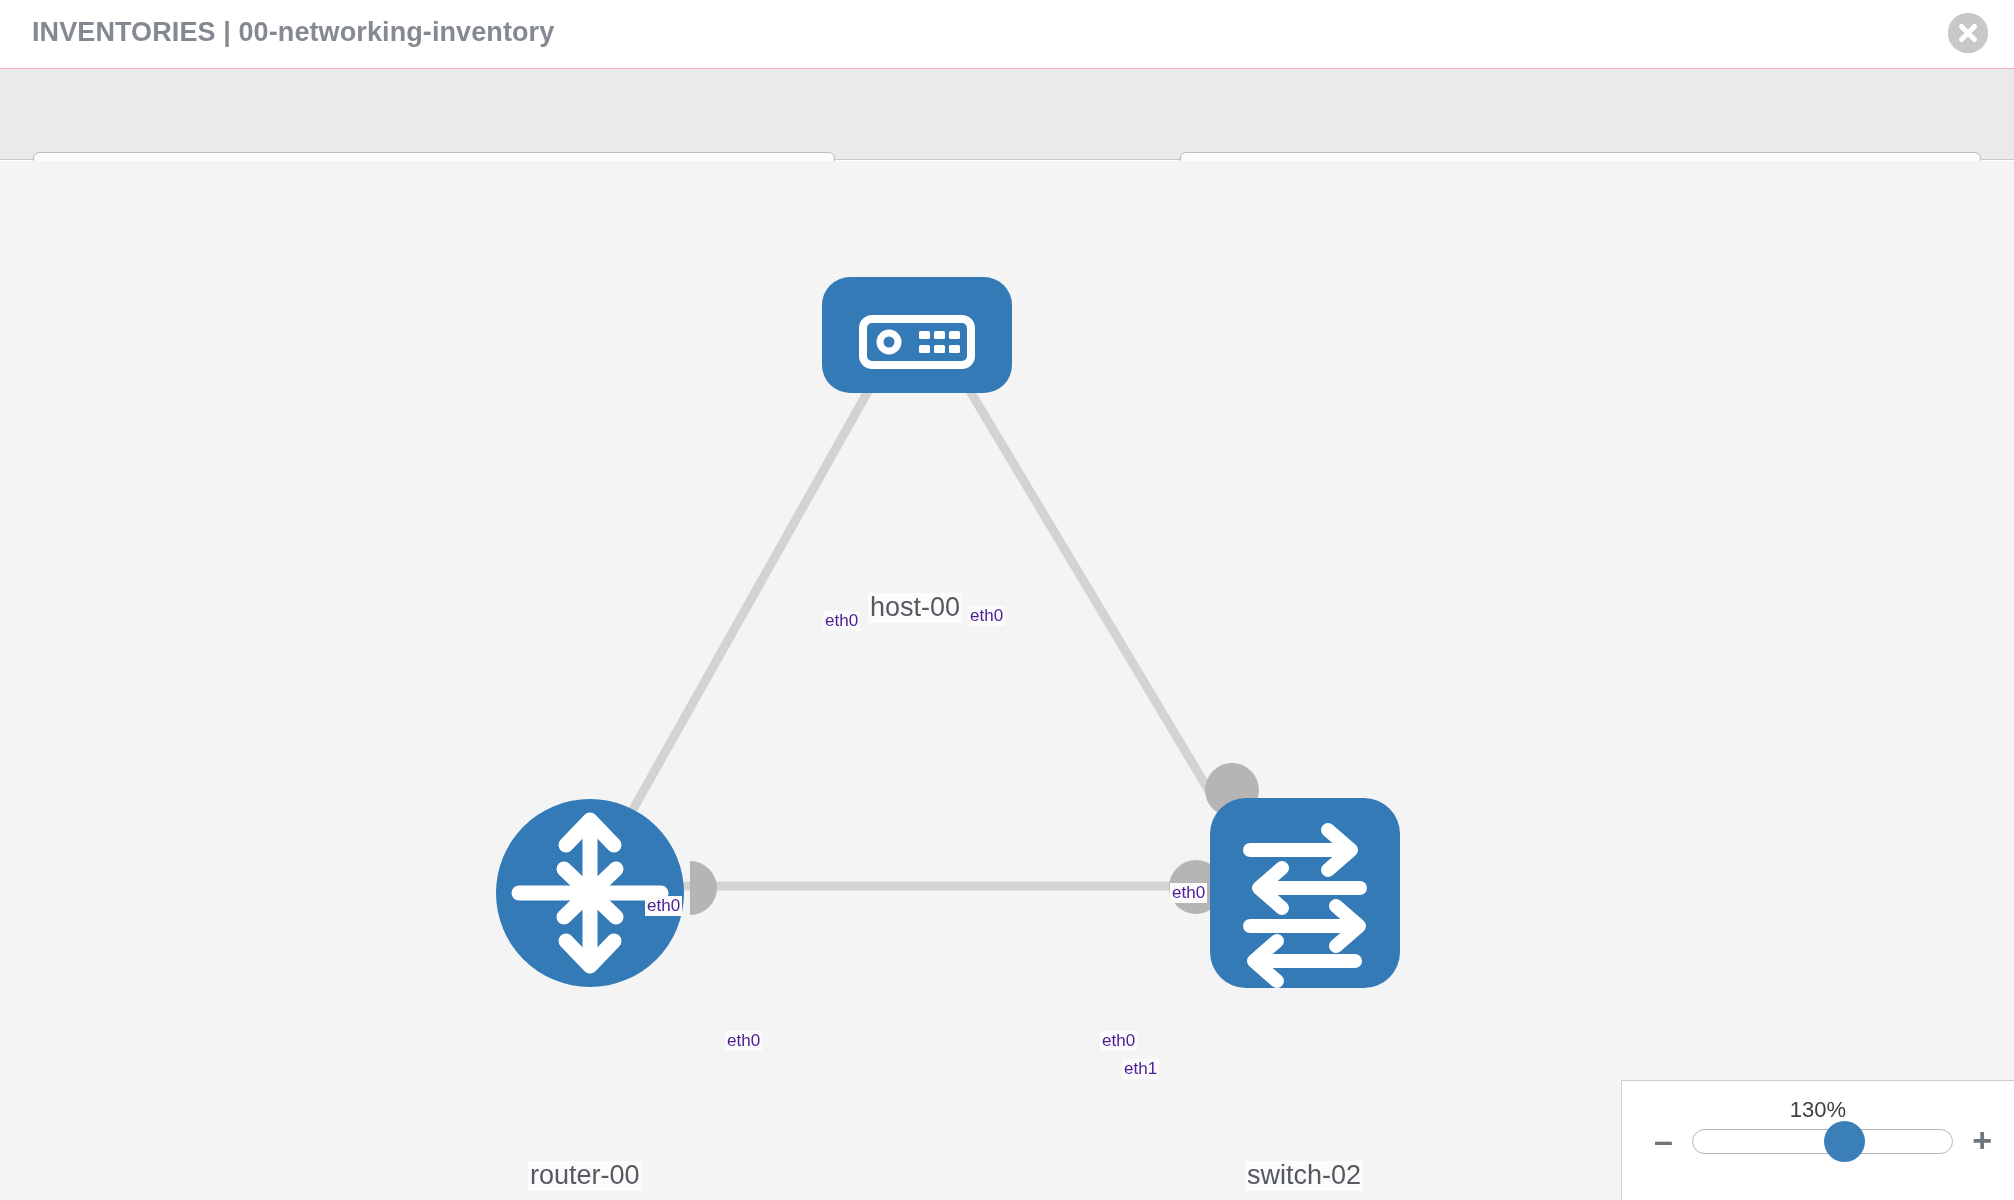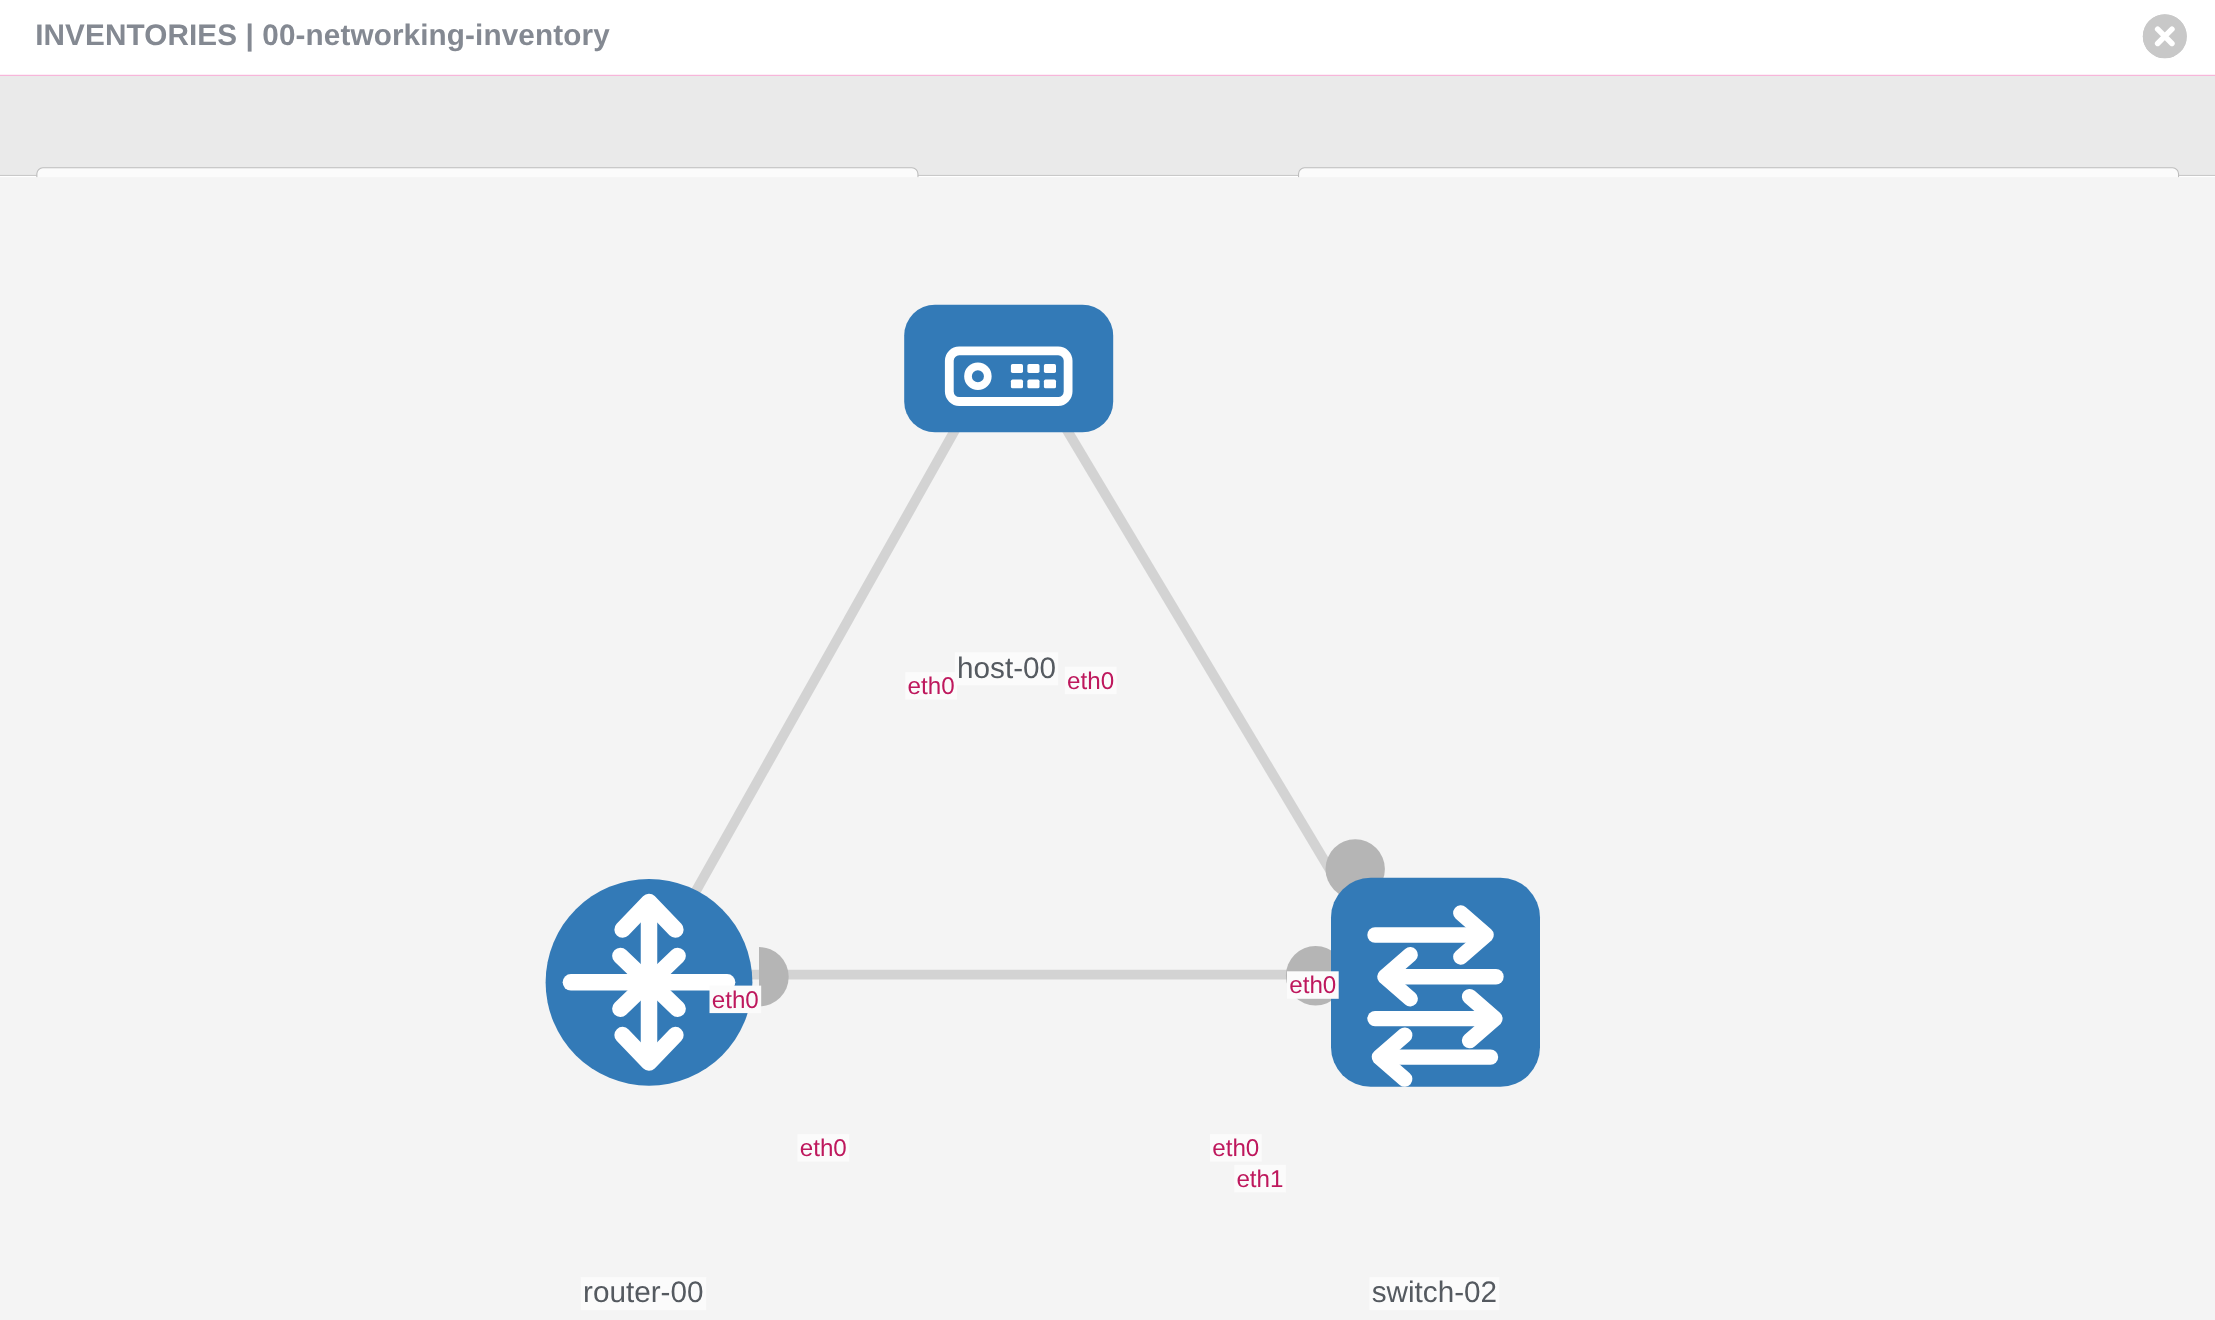--- a/index.html
+++ b/index.html
@@ -128,22 +128,22 @@
     position: absolute;
     font-size: 27px;
     color: #555a60;
     background: #fbfbfb;
     white-space: nowrap;
     padding: 0 2px;
     line-height: 1.1;
   }
   .iface-label {
     position: absolute;
-    font-size: 22px;
-    color: #be185d;
+    font-size: 17px;
+    color: #4c1d95;
     background: #fbfbfb;
     white-space: nowrap;
     padding: 0 2px;
     line-height: 1.15;
   }
 
   
   .zoom-panel {
     position: absolute;
     left: 1621px; top: 1080px;
@@ -323,14 +323,21 @@
     <div class="iface-label" style="left:823px; top:450px;">eth0</div>
     <div class="iface-label" style="left:968px; top:445px;">eth0</div>
     <div class="iface-label" style="left:645px; top:735px;">eth0</div>
     <div class="iface-label" style="left:1170px; top:722px;">eth0</div>
     <div class="iface-label" style="left:725px; top:870px;">eth0</div>
     <div class="iface-label" style="left:1100px; top:870px;">eth0</div>
     <div class="iface-label" style="left:1122px; top:898px;">eth1</div>
 
   </div>
 
+  <div class="zoom-panel">
+    <div class="zoom-percent">130%</div>
+    <div class="zoom-minus">–</div>
+    <div class="zoom-track"></div>
+    <div class="zoom-thumb" id="zoom-thumb" style="left: 202px;"></div>
+    <div class="zoom-plus">+</div>
+  </div>
 
 </div>
 
 </body></html>

